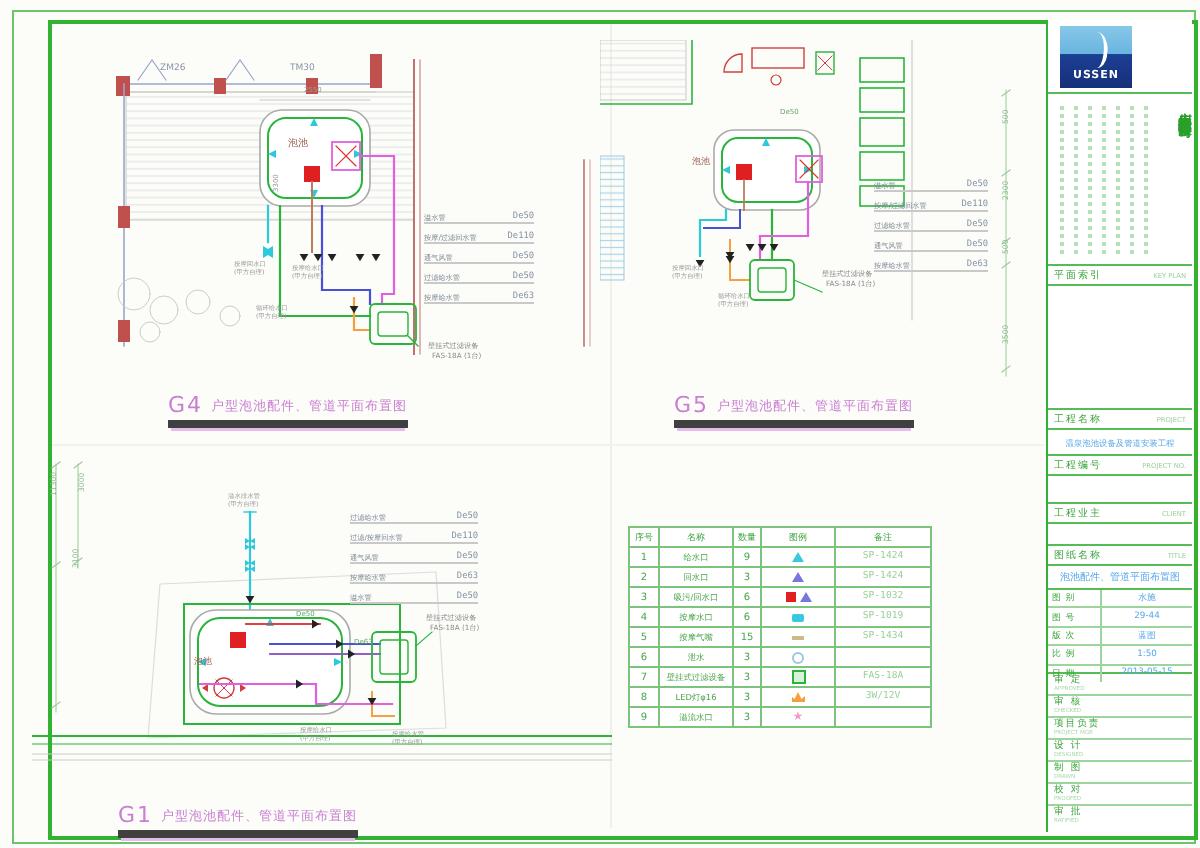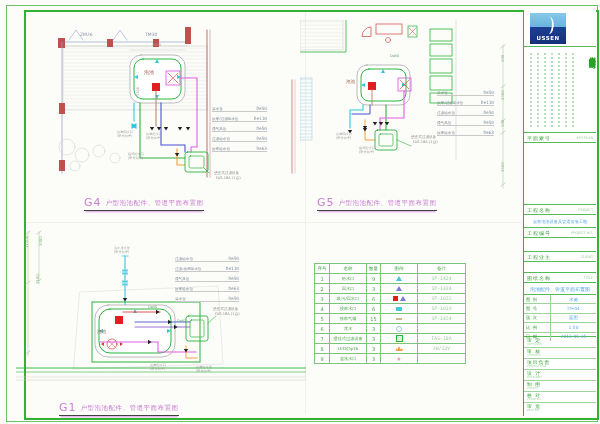--- a/index.html
+++ b/index.html
@@ -7,21 +7,21 @@
         font-family:"DejaVu Sans",sans-serif;}
   .abs{position:absolute;}
   
   .b-outer{left:6px;top:5px;width:590px;height:415px;border:1px solid #6cc56c;}
   .b-main{left:24px;top:10px;width:571px;height:406px;border:2px solid #33b133;}
   .tb-split{left:523px;top:10px;width:0;height:406px;border-left:1.5px solid #33b133;}
   .fold-v{left:305px;top:12px;width:1px;height:402px;background:#f0f0ea;}
   .fold-h{left:26px;top:222px;width:496px;height:1px;background:#f2f2ec;}
   
   .dtitle{display:flex;align-items:flex-end;gap:4px;color:#c97fd2;
-          border-bottom:1px solid #404040;box-shadow:0 3px 0 -1.5px #e6bdea;padding-bottom:2px;}
+          border-bottom:4px solid #404040;box-shadow:0 3px 0 -1.5px #e6bdea;padding-bottom:2px;}
   .dtitle .code{font-size:11px;line-height:1;letter-spacing:1px;}
   .dtitle .txt{font-size:6.5px;line-height:1.4;letter-spacing:.5px;}
   
   .pipes{display:flex;flex-direction:column;}
   .pipe-row{display:flex;justify-content:space-between;align-items:flex-end;
             border-bottom:1px solid #c9c9c9;height:9px;}
   .pl{font-size:3.6px;color:#7c8894;white-space:nowrap;}
   .pv{font-size:4.4px;color:#8494a4;font-family:"DejaVu Sans Mono",monospace;}
   
   .anno{left:0;top:0;width:600px;height:424px;pointer-events:none;}
@@ -298,21 +298,21 @@
       <div class="pipe-row">
         <span class="pl">溢水管</span>
         <span class="pv">De50</span>
       </div>
     </div>
 
   <div class="abs dtitle" style="left:84px;top:197px">
     <span class="code">G4</span>
     <span class="txt">户型泡池配件、管道平面布置图</span>
   </div>
-  <div class="abs dtitle" style="left:317px;top:197px">
+  <div class="abs dtitle" style="left:337px;top:197px">
     <span class="code">G5</span>
     <span class="txt">户型泡池配件、管道平面布置图</span>
   </div>
   <div class="abs dtitle" style="left:59px;top:402px">
     <span class="code">G1</span>
     <span class="txt">户型泡池配件、管道平面布置图</span>
   </div>
 
   <div class="abs etable" style="left:314px;top:263px;width:151px">
       <div class="th">序号</div>

